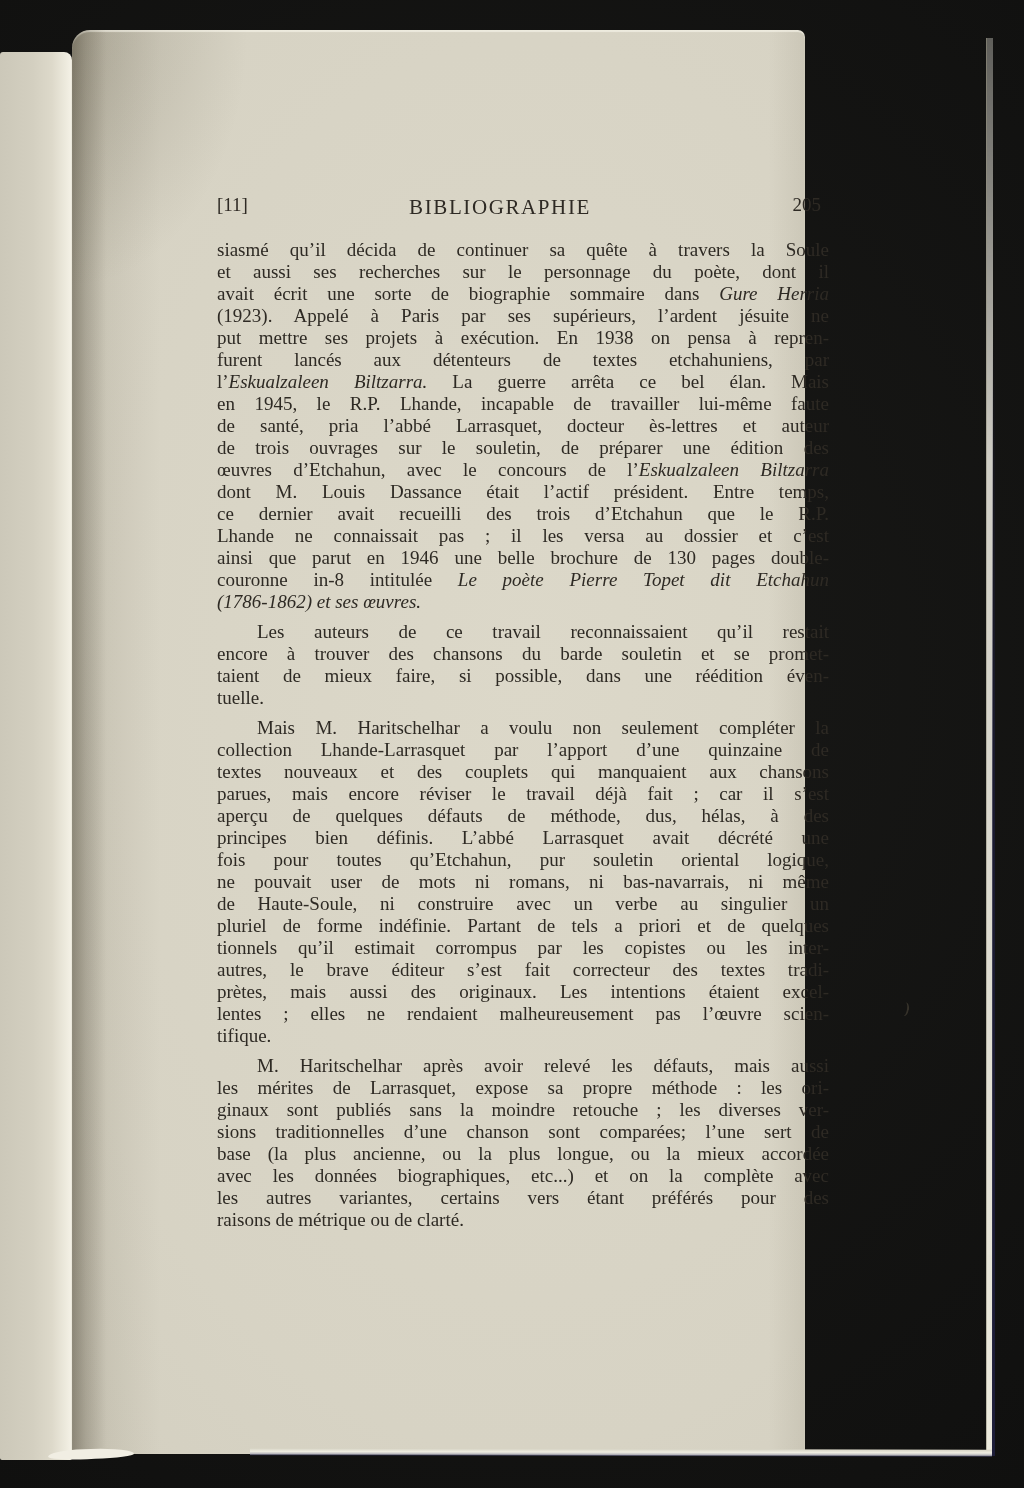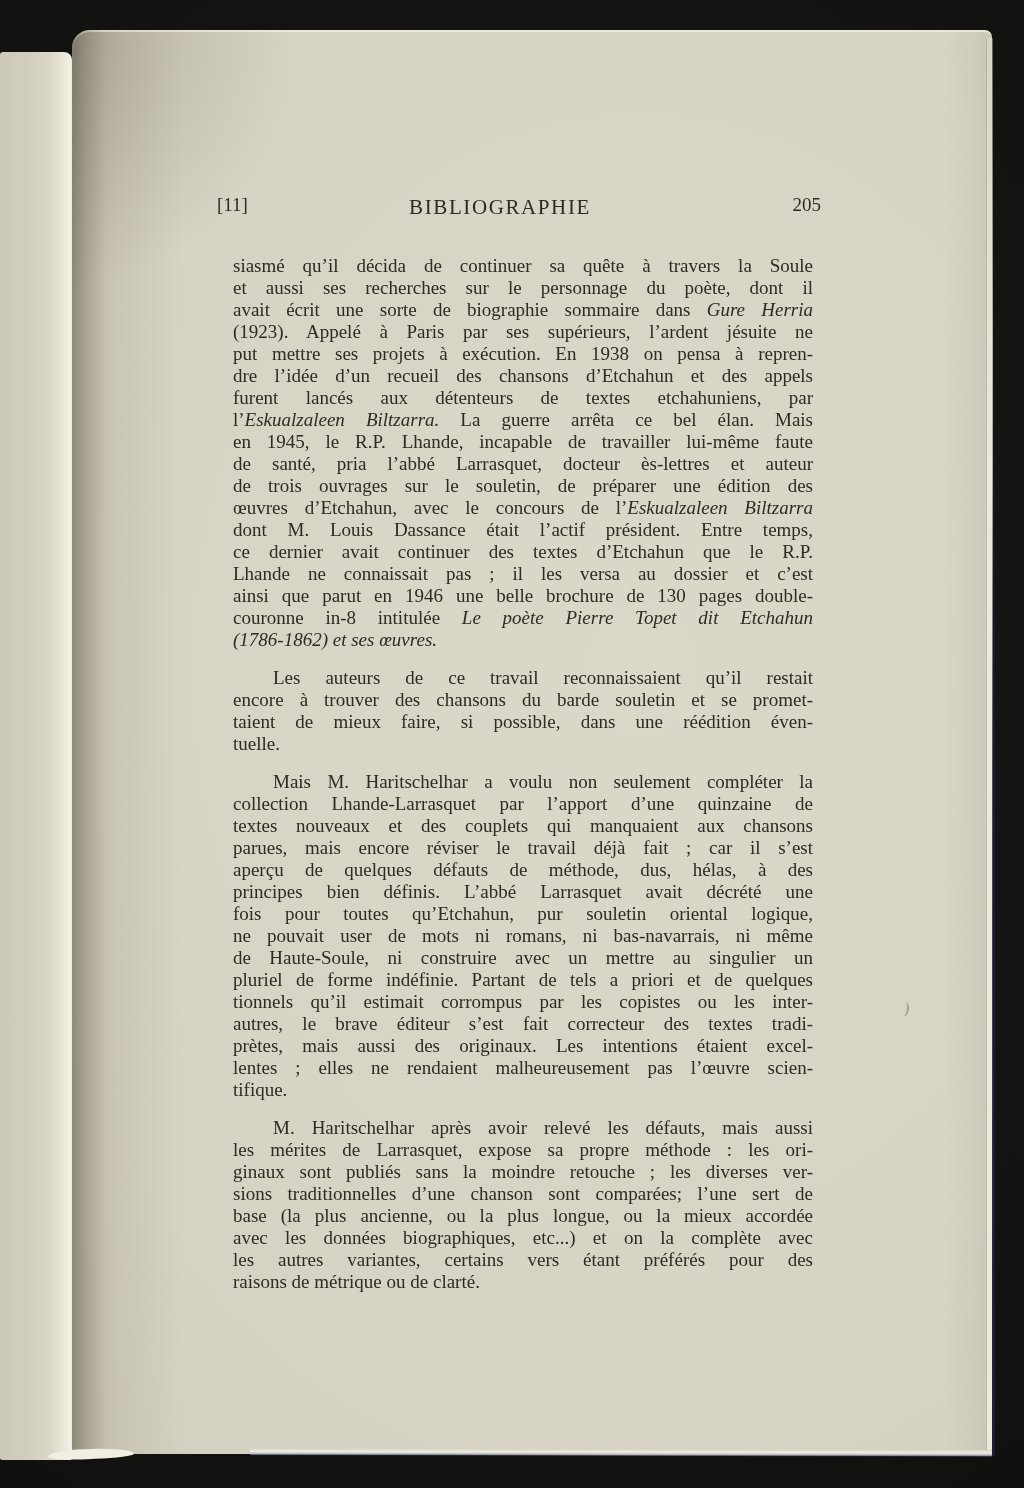--- a/index.html
+++ b/index.html
@@ -19,21 +19,21 @@
     width: 72px; height: 1408px;
     background: linear-gradient(90deg,
       #ccc8b9 0%, #d3cfc0 45%, #ddd9ca 72%,
       #ece9dc 90%, #f4f1e6 99%, #d8d4c5 100%);
     border-radius: 3px 8px 2px 2px;
   }
   
   .page {
     position: absolute;
     left: 72px; top: 30px;
-    width: 920px; height: 1424px;
+    width: 733px; height: 1424px;
     border-radius: 18px 7px 4px 3px;
     background:
       radial-gradient(120% 90% at 0% 0%, rgba(90, 83, 64, 0.26) 0%, rgba(90,83,64,0) 20%),
       linear-gradient(90deg, rgba(96, 88, 68, 0.26) 0%, rgba(96,88,68,0.10) 5%, rgba(96,88,68,0) 12%),
       linear-gradient(270deg, rgba(96, 88, 68, 0.10) 0%, rgba(96,88,68,0) 5%),
       radial-gradient(125% 100% at 62% 45%, #dcd8c9 0%, #d7d3c4 55%, #cfcbbc 100%);
     box-shadow: inset 0 2px 1px rgba(255, 253, 243, 0.55);
   }
   
   .crease-shadow {
@@ -60,21 +60,21 @@
   .h-right  { position: absolute; right: 8px; top: 0; }
   
   .textblock {
     position: absolute;
     left: 145px; top: 209px;
     width: 612px;
     color: var(--ink, #2e2a24);
     font-size: 19px;
     line-height: 22px;
   }
-  .para { margin: 16px; }
+  .para { margin: 0; }
   .para + .para { margin-top: 8px; }
   .para.indent .line:first-child { text-indent: 40px; }
   .line { text-align: justify; text-align-last: justify; }
   .line.last { text-align-last: left; }
   .line i { font-style: italic; }
   
   .speck {
     position: absolute;
     left: 828px; top: 972px;
     width: 7px; height: 14px;
@@ -137,50 +137,49 @@
       <span class="h-right">205</span>
     </div>
 
     <div class="textblock" id="text-body">
         <div class="para">
           <div class="line"><span>siasmé qu’il décida de continuer sa quête à travers la Soule</span></div>
           <div class="line"><span>et aussi ses recherches sur le personnage du poète, dont il</span></div>
           <div class="line"><span>avait écrit une sorte de biographie sommaire dans </span><i>Gure Herria</i></div>
           <div class="line"><span>(1923). Appelé à Paris par ses supérieurs, l’ardent jésuite ne</span></div>
           <div class="line"><span>put mettre ses projets à exécution. En 1938 on pensa à repren-</span></div>
-          <div class="line"><span>dre l’idée d’un recueil des chansons d’Etchahun et des appels</span></div>
           <div class="line"><span>furent lancés aux détenteurs de textes etchahuniens, par</span></div>
           <div class="line"><span>l’</span><i>Eskualzaleen Biltzarra.</i><span> La guerre arrêta ce bel élan. Mais</span></div>
           <div class="line"><span>en 1945, le R.P. Lhande, incapable de travailler lui-même faute</span></div>
           <div class="line"><span>de santé, pria l’abbé Larrasquet, docteur ès-lettres et auteur</span></div>
           <div class="line"><span>de trois ouvrages sur le souletin, de préparer une édition des</span></div>
           <div class="line"><span>œuvres d’Etchahun, avec le concours de l’</span><i>Eskualzaleen Biltzarra</i></div>
           <div class="line"><span>dont M. Louis Dassance était l’actif président. Entre temps,</span></div>
-          <div class="line"><span>ce dernier avait continuer des textes d’Etchahun que le R.P.</span></div>
+          <div class="line"><span>ce dernier avait recueilli des trois d’Etchahun que le R.P.</span></div>
           <div class="line"><span>Lhande ne connaissait pas ; il les versa au dossier et c’est</span></div>
           <div class="line"><span>ainsi que parut en 1946 une belle brochure de 130 pages double-</span></div>
           <div class="line"><span>couronne in-8 intitulée </span><i>Le poète Pierre Topet dit Etchahun</i></div>
           <div class="line last"><i>(1786-1862) et ses œuvres.</i></div>
         </div>
         <div class="para indent">
           <div class="line"><span>Les auteurs de ce travail reconnaissaient qu’il restait</span></div>
           <div class="line"><span>encore à trouver des chansons du barde souletin et se promet-</span></div>
           <div class="line"><span>taient de mieux faire, si possible, dans une réédition éven-</span></div>
           <div class="line last"><span>tuelle.</span></div>
         </div>
         <div class="para indent">
           <div class="line"><span>Mais M. Haritschelhar a voulu non seulement compléter la</span></div>
           <div class="line"><span>collection Lhande-Larrasquet par l’apport d’une quinzaine de</span></div>
           <div class="line"><span>textes nouveaux et des couplets qui manquaient aux chansons</span></div>
           <div class="line"><span>parues, mais encore réviser le travail déjà fait ; car il s’est</span></div>
           <div class="line"><span>aperçu de quelques défauts de méthode, dus, hélas, à des</span></div>
           <div class="line"><span>principes bien définis. L’abbé Larrasquet avait décrété une</span></div>
           <div class="line"><span>fois pour toutes qu’Etchahun, pur souletin oriental logique,</span></div>
           <div class="line"><span>ne pouvait user de mots ni romans, ni bas-navarrais, ni même</span></div>
-          <div class="line"><span>de Haute-Soule, ni construire avec un mettre au singulier un</span></div>
+          <div class="line"><span>de Haute-Soule, ni construire avec un verbe au singulier un</span></div>
           <div class="line"><span>pluriel de forme indéfinie. Partant de tels a priori et de quelques</span></div>
           <div class="line"><span>tionnels qu’il estimait corrompus par les copistes ou les inter-</span></div>
           <div class="line"><span>autres, le brave éditeur s’est fait correcteur des textes tradi-</span></div>
           <div class="line"><span>prètes, mais aussi des originaux. Les intentions étaient excel-</span></div>
           <div class="line"><span>lentes ; elles ne rendaient malheureusement pas l’œuvre scien-</span></div>
           <div class="line last"><span>tifique.</span></div>
         </div>
         <div class="para indent">
           <div class="line"><span>M. Haritschelhar après avoir relevé les défauts, mais aussi</span></div>
           <div class="line"><span>les mérites de Larrasquet, expose sa propre méthode : les ori-</span></div>

